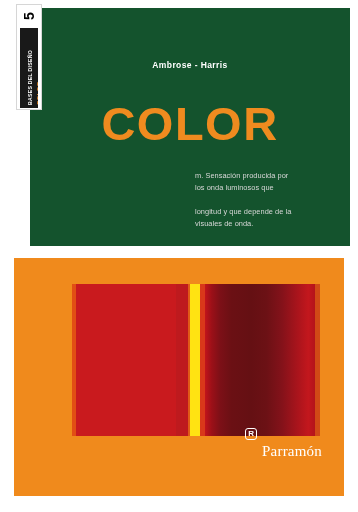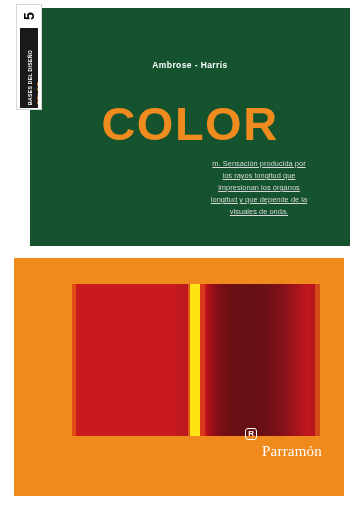--- a/index.html
+++ b/index.html
@@ -52,28 +52,27 @@
     font-size: 47px;
     font-weight: bold;
     letter-spacing: 1.5px;
     line-height: 1;
     font-family: "Liberation Sans", sans-serif;
   }
 
   #definition {
     position: absolute;
     right: 27px;
-    top: 150px;
+    top: 162px;
     width: 128px;
-    text-align: center;
+    text-align: left;
     color: #d8d8d8;
     font-size: 7.4px;
     line-height: 1.62;
     letter-spacing: 0.05px;
-    text-decoration: underline;
   }
 
   
   #spine {
     position: absolute;
     left: 16px;
     top: 4px;
     width: 26px;
     height: 106px;
     background: #ffffff;
@@ -218,22 +217,22 @@
 <div id="cover">
 
   <div id="top-panel">
 
     <div id="author">Ambrose - Harris</div>
 
     <div id="title">COLOR</div>
 
     <div id="definition">
       <span>m. Sensación producida por</span><br>
-      <span>los rayos longitud que</span><br>
-      <span>impresionan los órganos</span><br>
+      <span>los onda luminosos que</span><br>
+      <br>
       <span>longitud y que depende de la</span><br>
       <span>visuales de onda.</span>
     </div>
 
   </div>
 
   <div id="spine">
 
     <div id="spine-number">
       <span>5</span>

